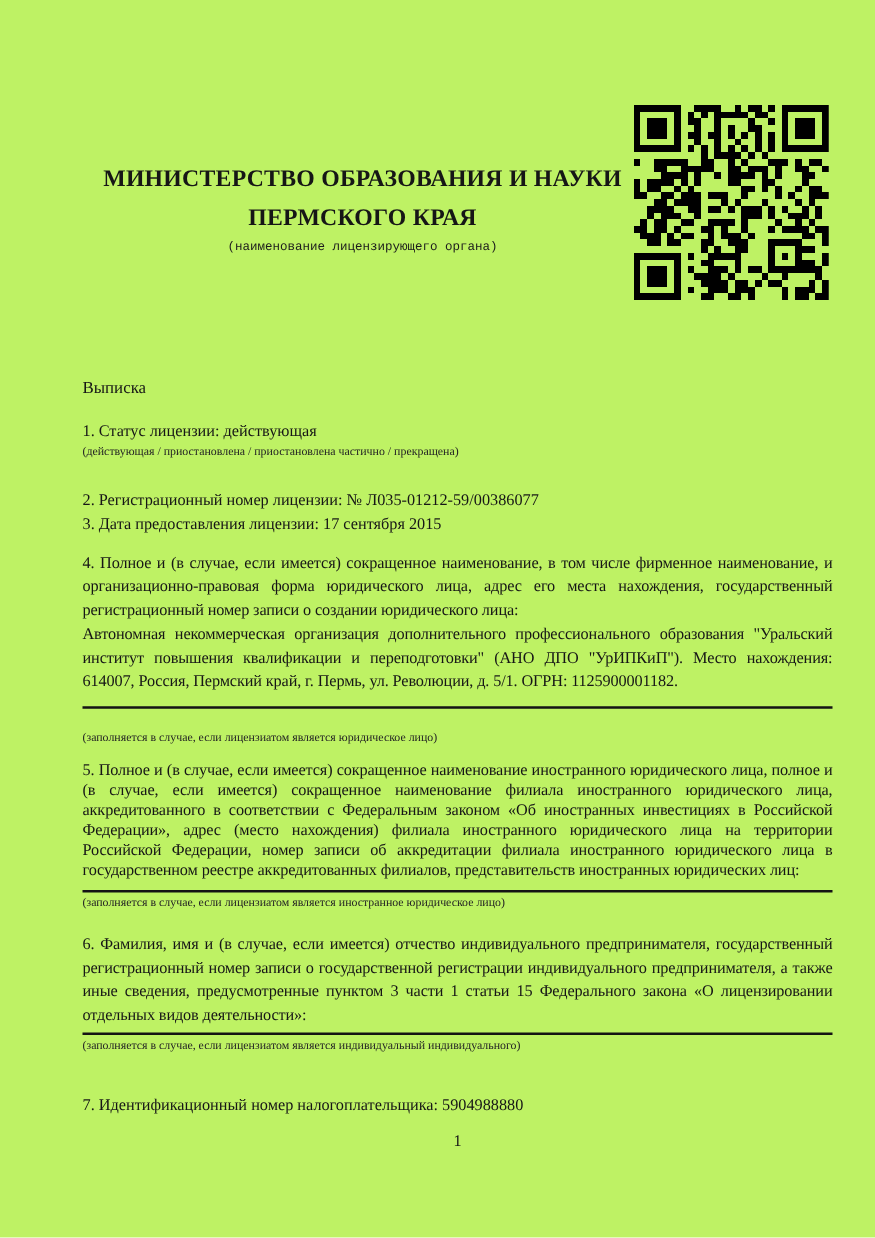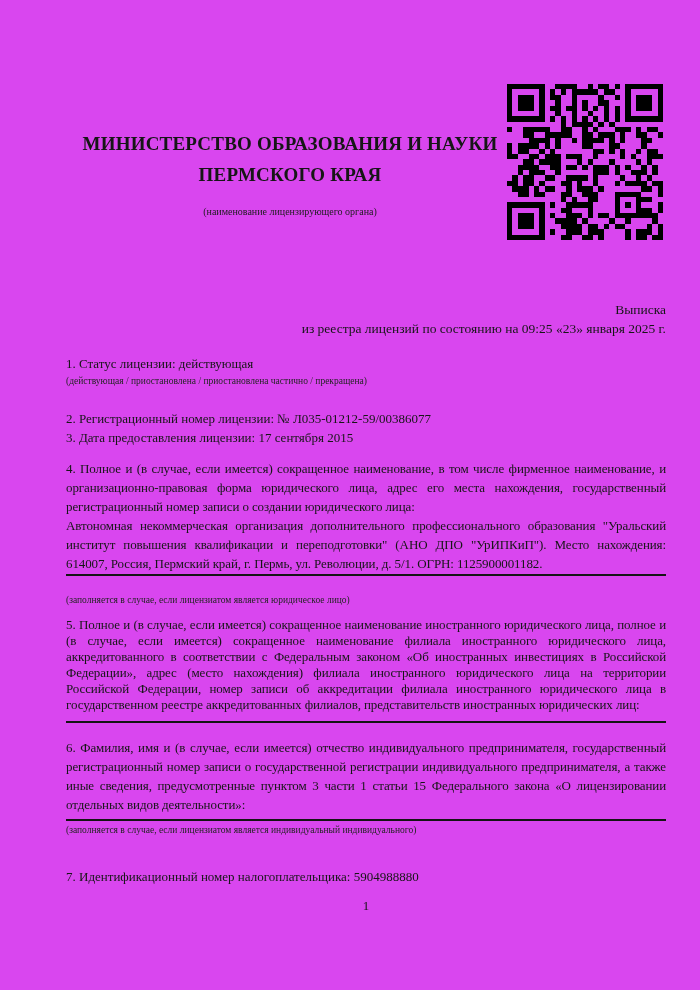--- a/index.html
+++ b/index.html
@@ -1,20 +1,20 @@
 <!DOCTYPE html>
 <html><head>
 <meta charset="utf-8">
 <style>
   html, body { margin: 0; padding: 0; background: #ffffff; }
   .page {
     position: relative;
     width: 700px;
     height: 990px;
-    background: #d946ef;
+    background: #bef264;
     font-family: "Liberation Serif", serif;
     color: #161616;
     overflow: hidden;
   }
   .qr {
     position: absolute;
     left: 507px;
     top: 84px;
     width: 156px;
     height: 156px;
@@ -28,35 +28,36 @@
     text-align: center;
   }
   .ministry .name {
     font-weight: 700;
     font-size: 19px;
     line-height: 31px;
     letter-spacing: 0.2px;
   }
   .ministry .caption {
     font-size: 10px;
-    margin-top: 16px;
+    margin-top: 3px;
     color: #1c1c1c;
+    font-family: Liberation Mono, monospace;
   }
   .content {
     position: absolute;
     left: 66px;
     top: 300px;
     width: 600px;
     font-size: 13px;
   }
-  .doc-title { text-align: right; font-size: 13.5px; line-height: 19px; }
+  .doc-title { text-align: left; font-size: 13.5px; line-height: 19px; }
   .single { line-height: 19px; }
   .para { text-align: justify; line-height: 19px; letter-spacing: -0.1px; }
   .tight { line-height: 16px; }
-  .answer { border-bottom: 2px solid #141414; padding-bottom: 1px; }
+  .answer { border-bottom: 2px solid #141414; padding-bottom: 11px; }
   .rule { border-bottom: 2px solid #141414; }
   .note {
     font-size: 9.5px;
     line-height: 13px;
     text-align: left;
     color: #242424;
   }
   .page-num { text-align: center; margin-top: 10px; font-size: 13px; line-height: 19px; }
 </style>
 </head>
@@ -493,36 +494,36 @@
   <div class="ministry">
     <div class="name">МИНИСТЕРСТВО ОБРАЗОВАНИЯ И НАУКИ</div>
     <div class="name">ПЕРМСКОГО КРАЯ</div>
     <div class="caption">(наименование лицензирующего органа)</div>
   </div>
 
   <div class="content">
 
     <div class="doc-title">
       <div>Выписка</div>
-      <div>из реестра лицензий по состоянию на 09:25 «23» января 2025 г.</div>
     </div>
 
     <div class="single" style="margin-top:16px">1. Статус лицензии: действующая</div>
     <div class="note" style="margin-top:2px">(действующая / приостановлена / приостановлена частично / прекращена)</div>
 
     <div class="single" style="margin-top:21px">2. Регистрационный номер лицензии: № Л035-01212-59/00386077</div>
 
     <div class="single" style="">3. Дата предоставления лицензии: 17 сентября 2015</div>
 
     <div class="para" style="margin-top:12px">4. Полное и (в случае, если имеется) сокращенное наименование, в том числе фирменное наименование, и организационно-правовая форма юридического лица, адрес его места нахождения, государственный регистрационный номер записи о создании юридического лица:</div>
     <div class="para answer">Автономная некоммерческая организация дополнительного профессионального образования "Уральский институт повышения квалификации и переподготовки" (АНО ДПО "УрИПКиП"). Место нахождения: 614007, Россия, Пермский край, г. Пермь, ул. Революции, д. 5/1. ОГРН: 1125900001182.</div>
     <div class="note" style="margin-top:18px">(заполняется в случае, если лицензиатом является юридическое лицо)</div>
 
     <div class="para tight" style="margin-top:10px">5. Полное и (в случае, если имеется) сокращенное наименование иностранного юридического лица, полное и (в случае, если имеется) сокращенное наименование филиала иностранного юридического лица, аккредитованного в соответствии с Федеральным законом «Об иностранных инвестициях в Российской Федерации», адрес (место нахождения) филиала иностранного юридического лица на территории Российской Федерации, номер записи об аккредитации филиала иностранного юридического лица в государственном реестре аккредитованных филиалов, представительств иностранных юридических лиц:</div>
     <div class="rule" style="height:8px"></div>
+    <div class="note" style="margin-top:3px">(заполняется в случае, если лицензиатом является иностранное юридическое лицо)</div>
 
     <div class="para" style="margin-top:15px">6. Фамилия, имя и (в случае, если имеется) отчество индивидуального предпринимателя, государственный регистрационный номер записи о государственной регистрации индивидуального предпринимателя, а также иные сведения, предусмотренные пунктом 3 части 1 статьи 15 Федерального закона «О лицензировании отдельных видов деятельности»:</div>
     <div class="rule" style="height:5px"></div>
     <div class="note" style="margin-top:3px">(заполняется в случае, если лицензиатом является индивидуальный индивидуального)</div>
 
     <div class="single" style="margin-top:30px">7. Идентификационный номер налогоплательщика: 5904988880</div>
 
     <div class="page-num">1</div>
   </div>
 

